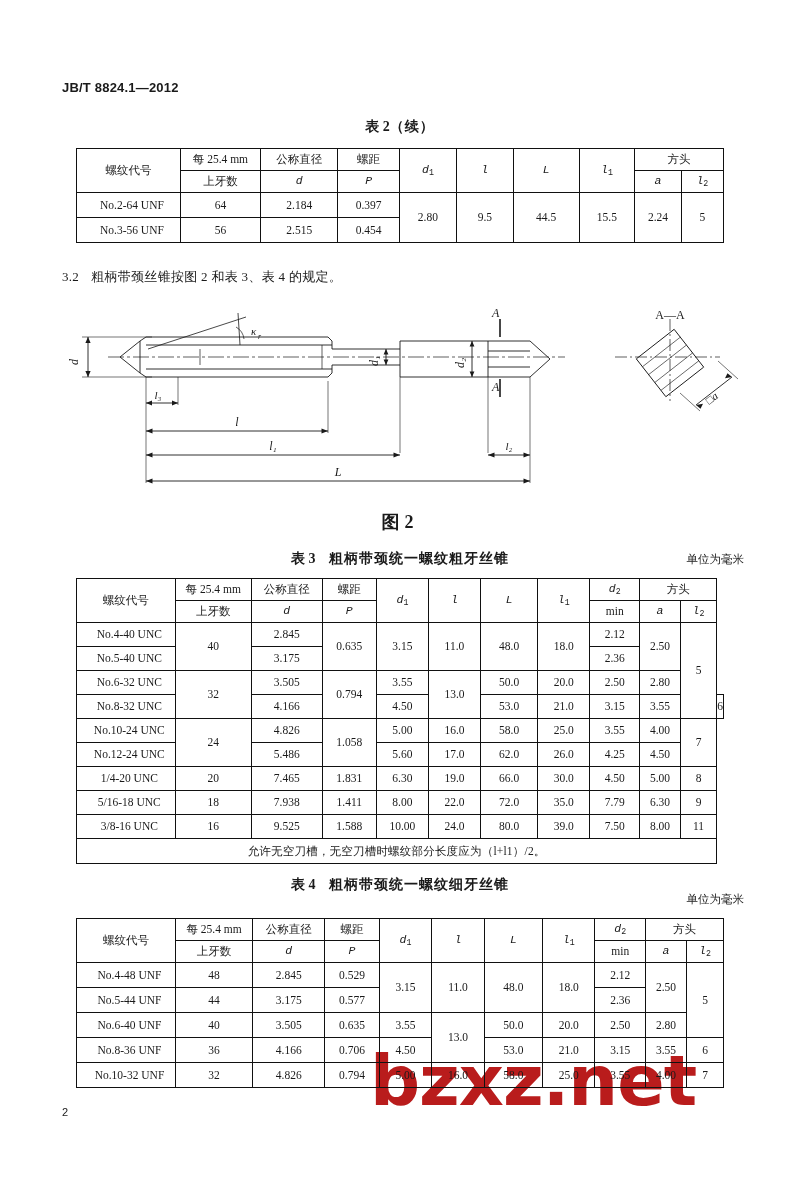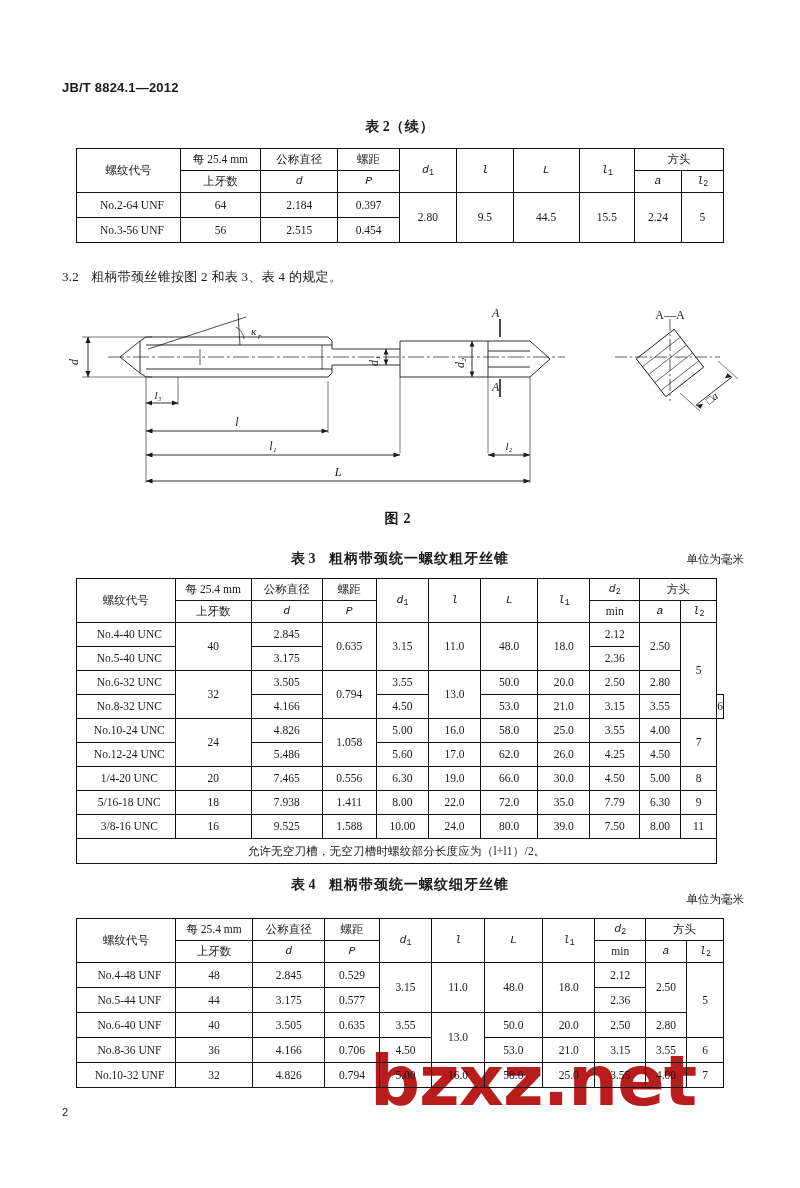--- a/index.html
+++ b/index.html
@@ -59,21 +59,21 @@
   .tbl-caption .num { letter-spacing: 0; }
   .units-note {
     position: absolute;
     right: 56px;
     font-size: 11.5px;
   }
   .fig-caption {
     position: absolute;
     width: 100%;
     text-align: center;
-    font-size: 14px;
+    font-size: 18px;
     font-weight: bold;
     letter-spacing: 5px;
   }
 
   
   .clause {
     position: absolute;
     left: 62px;
     top: 268px;
     font-size: 13px;
@@ -432,21 +432,21 @@
           <td>62.0</td>
           <td>26.0</td>
           <td>4.25</td>
           <td>4.50</td>
         </tr>
 
         <tr>
           <td class="thread-code" style="height:23px">1/4-20 UNC</td>
           <td>20</td>
           <td>7.465</td>
-          <td>0.556</td>
+          <td>1.831</td>
           <td>6.30</td>
           <td>19.0</td>
           <td>66.0</td>
           <td>30.0</td>
           <td>4.50</td>
           <td>5.00</td>
           <td>8</td>
         </tr>
 
         <tr>

